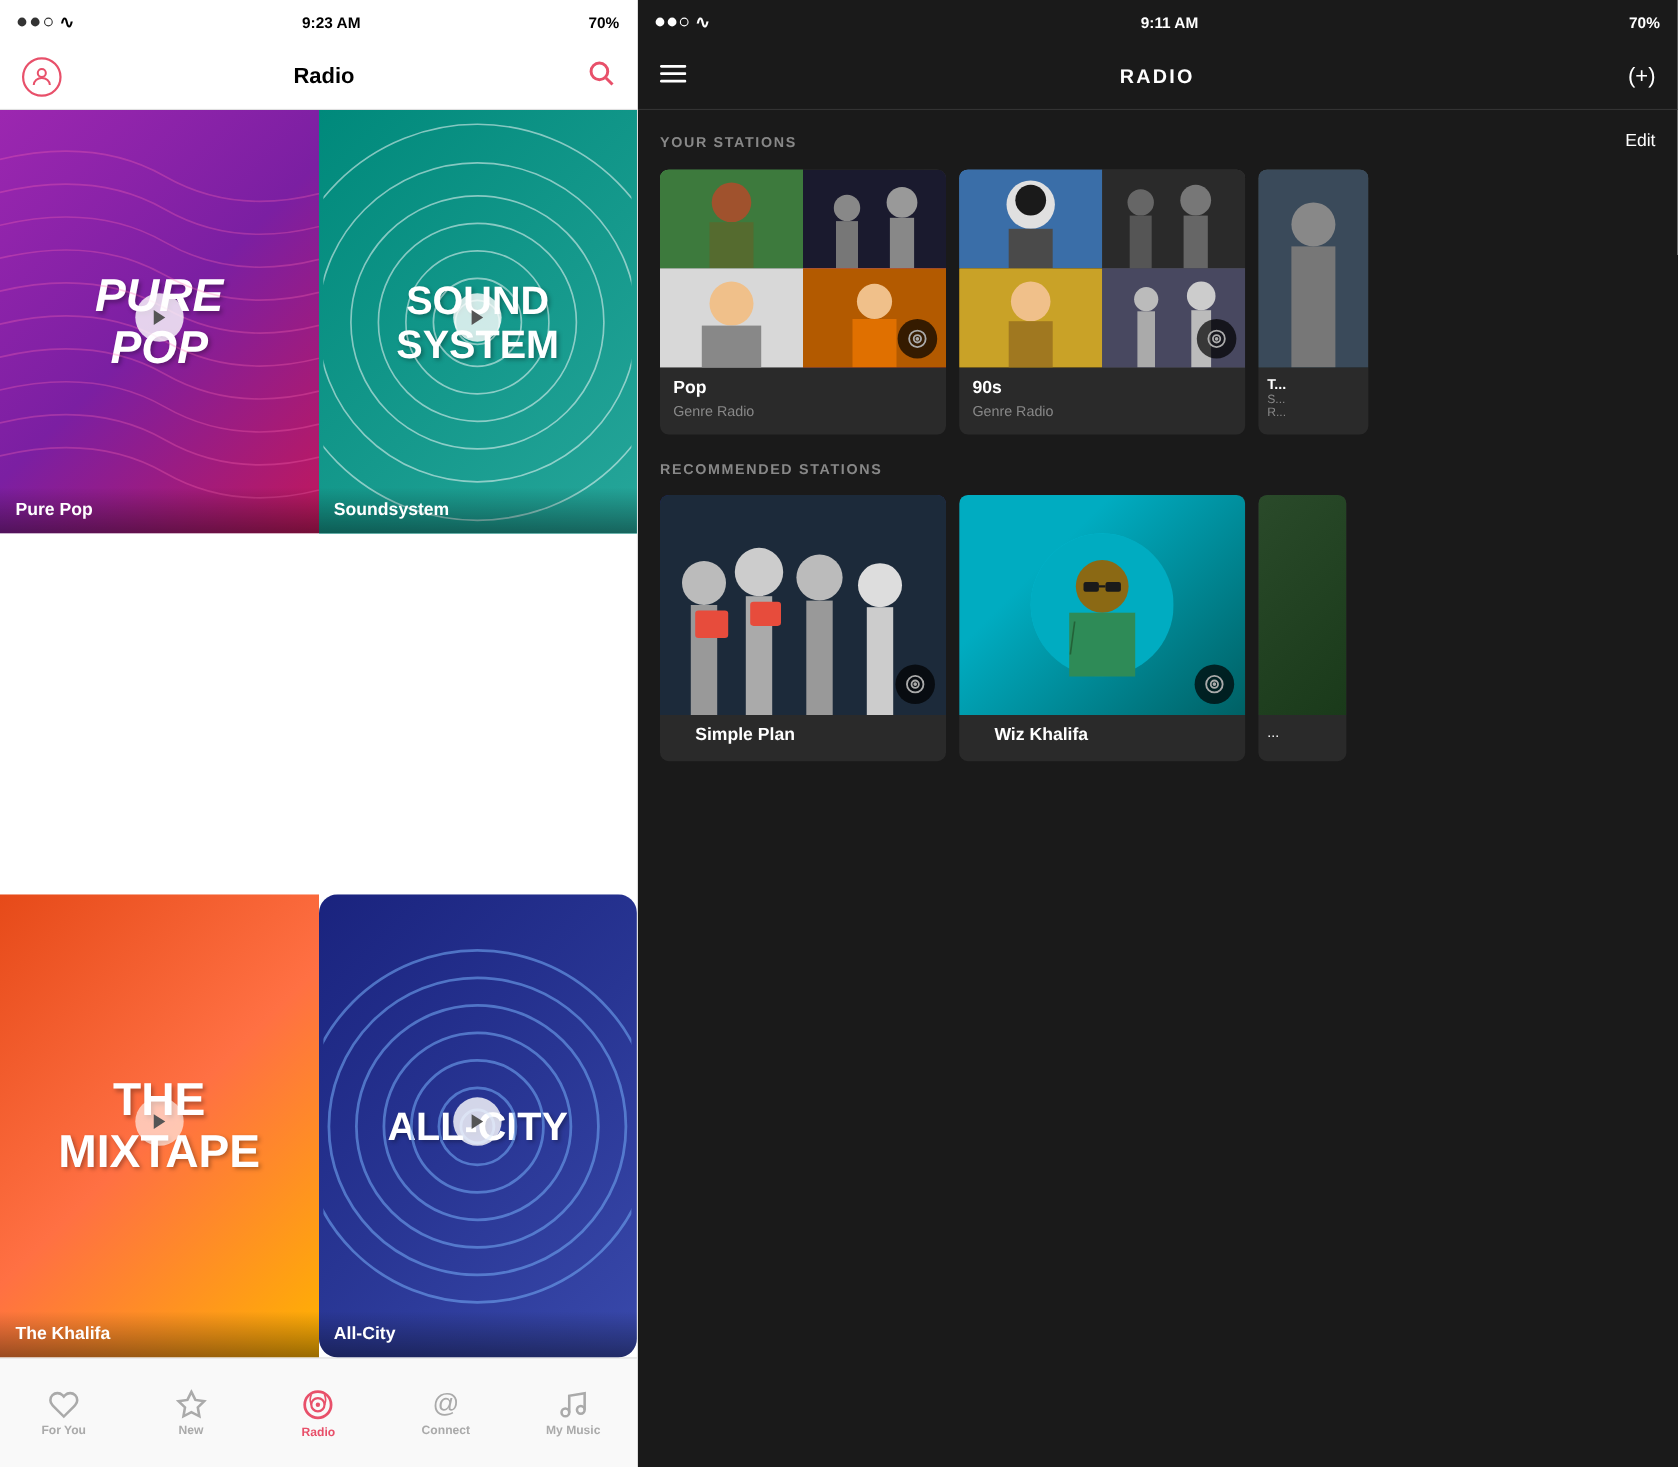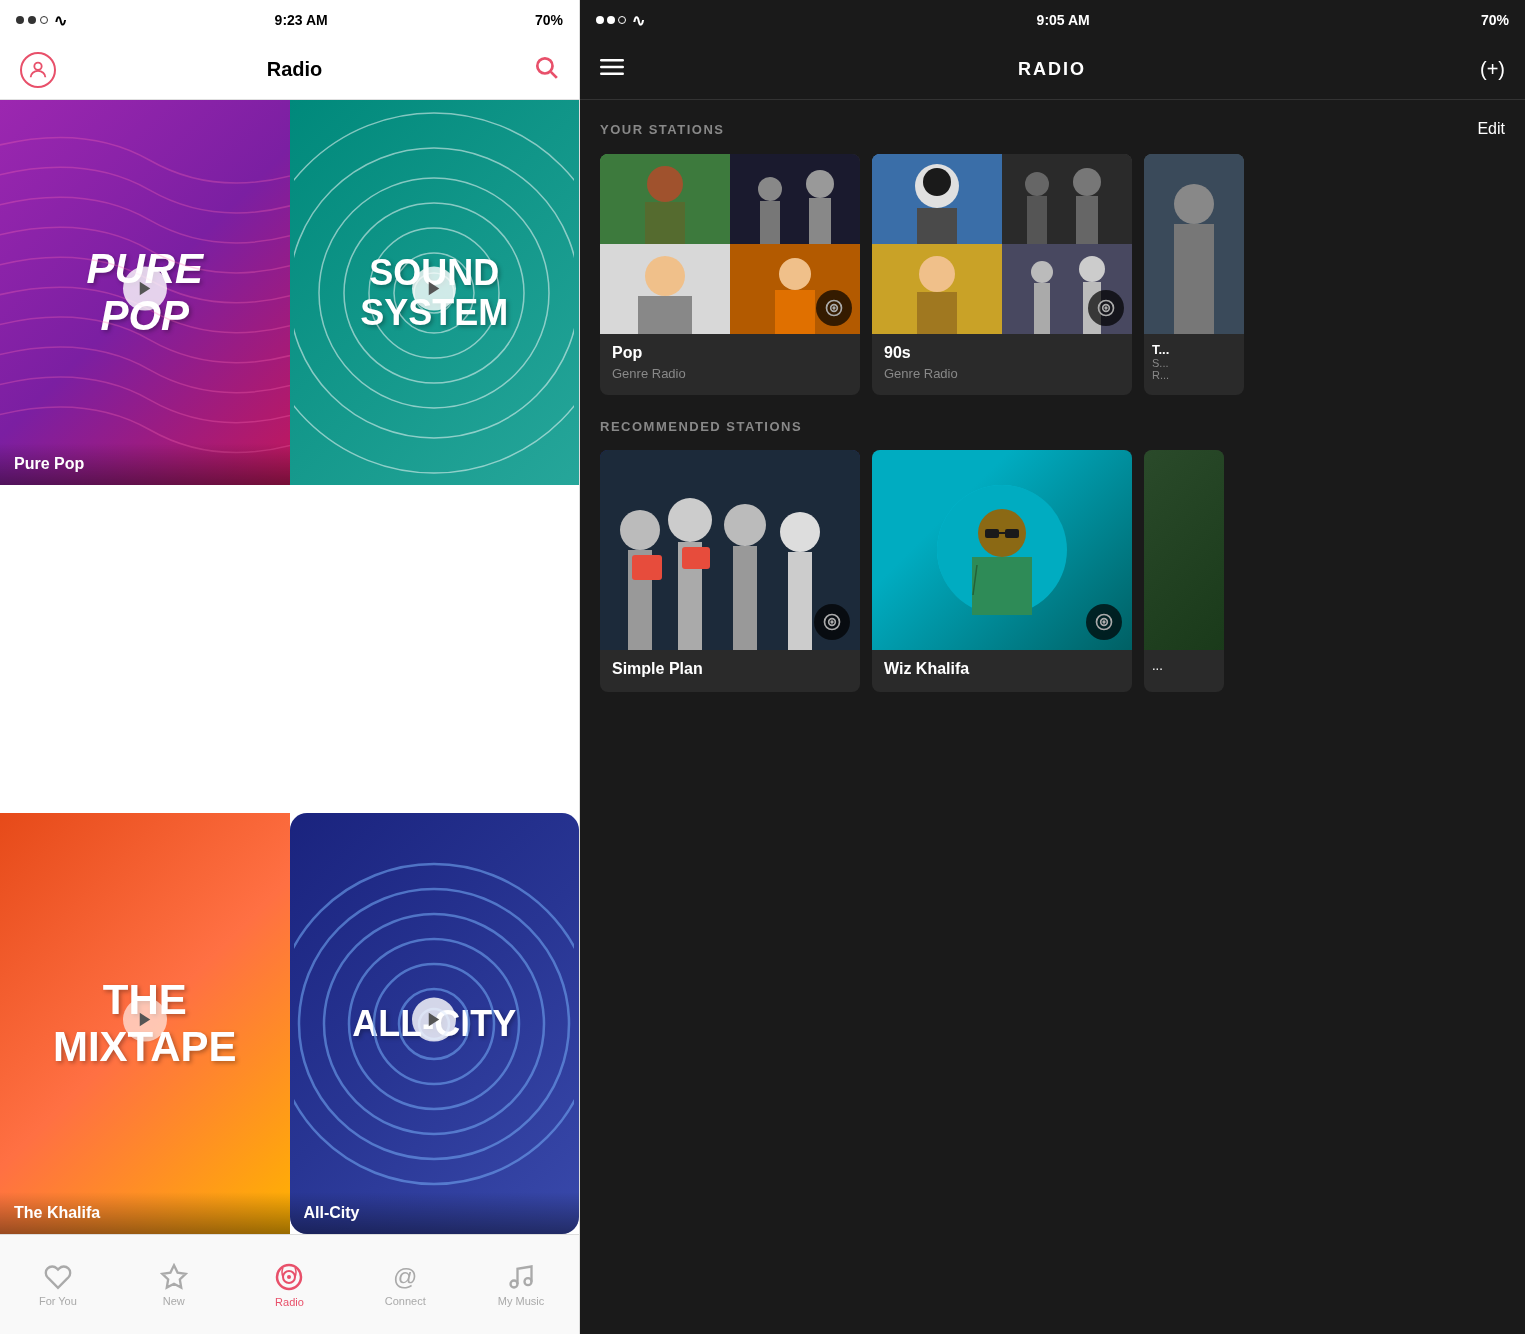--- a/index.html
+++ b/index.html
@@ -183,21 +183,21 @@
     }
 
     .nav-item {
       display: flex;
       flex-direction: column;
       align-items: center;
       gap: 4px;
       cursor: pointer;
       flex: 1;
     }
-    .nav-label { font-size: 11px; color: #aaa; font-weight: 400; }
+    .nav-label { font-size: 11px; color: #aaa; font-weight: 700; }
     .nav-label.active { color: #e8506a; }
 
     
     .right-panel {
       width: 945px;
       height: 1334px;
       background: #1a1a1a;
       display: flex;
       flex-direction: column;
     }
@@ -353,20 +353,21 @@
     }
 
     .rec-info {
       padding: 10px 12px 14px;
     }
 
     .rec-name {
       color: #fff;
       font-size: 16px;
       font-weight: 600;
+      margin-left: 20px;
     }
 
     
     .person-circle {
       width: 130px; height: 130px;
       border-radius: 50%;
       background: linear-gradient(135deg, #00bcd4 30%, #006064);
       display: flex; align-items: center; justify-content: center;
       font-size: 60px;
     }
@@ -467,20 +468,21 @@
             <ellipse cx="140" cy="193" rx="180" ry="180" fill="none" stroke="white" stroke-width="1.5"></ellipse>
           </svg>
         </div>
         <div class="soundsystem-text">SOUND<br>SYSTEM</div>
       </div>
       <div class="play-btn">
         <svg width="18" height="18" viewBox="0 0 24 24" fill="#555">
             <polygon points="5,3 19,12 5,21"></polygon>
           </svg>
       </div>
+      <div class="station-card-overlay">Soundsystem</div>
     </div>
 
     <div class="station-card" style="background:linear-gradient(135deg,#e64a19,#ff8f00);">
       <div class="mixtape-art">
         <div class="mixtape-text">THE<br>MIXTAPE</div>
       </div>
       <div class="play-btn" style="background:rgba(255,255,255,0.6);">
         <svg width="18" height="18" viewBox="0 0 24 24" fill="#555">
             <polygon points="5,3 19,12 5,21"></polygon>
           </svg>
@@ -565,21 +567,21 @@
 
   <div class="right-status-bar">
     <div style="display:flex;align-items:center;gap:6px;">
       <div style="display:flex;gap:3px;">
         <div style="width:8px;height:8px;border-radius:50%;background:#fff;"></div>
         <div style="width:8px;height:8px;border-radius:50%;background:#fff;"></div>
         <div style="width:8px;height:8px;border-radius:50%;border:1.5px solid #fff;"></div>
       </div>
       <span style="font-size:16px;">∿</span>
     </div>
-    <span>9:05 AM</span>
+    <span>9:11 AM</span>
     <span>70%</span>
   </div>
 
   <div class="right-header">
     <div class="hamburger-icon">
       <svg width="24" height="24" viewBox="0 0 24 24" fill="white">
         <rect y="4" width="24" height="2.5" rx="1.25"></rect>
         <rect y="10.75" width="24" height="2.5" rx="1.25"></rect>
         <rect y="17.5" width="24" height="2.5" rx="1.25"></rect>
       </svg>

